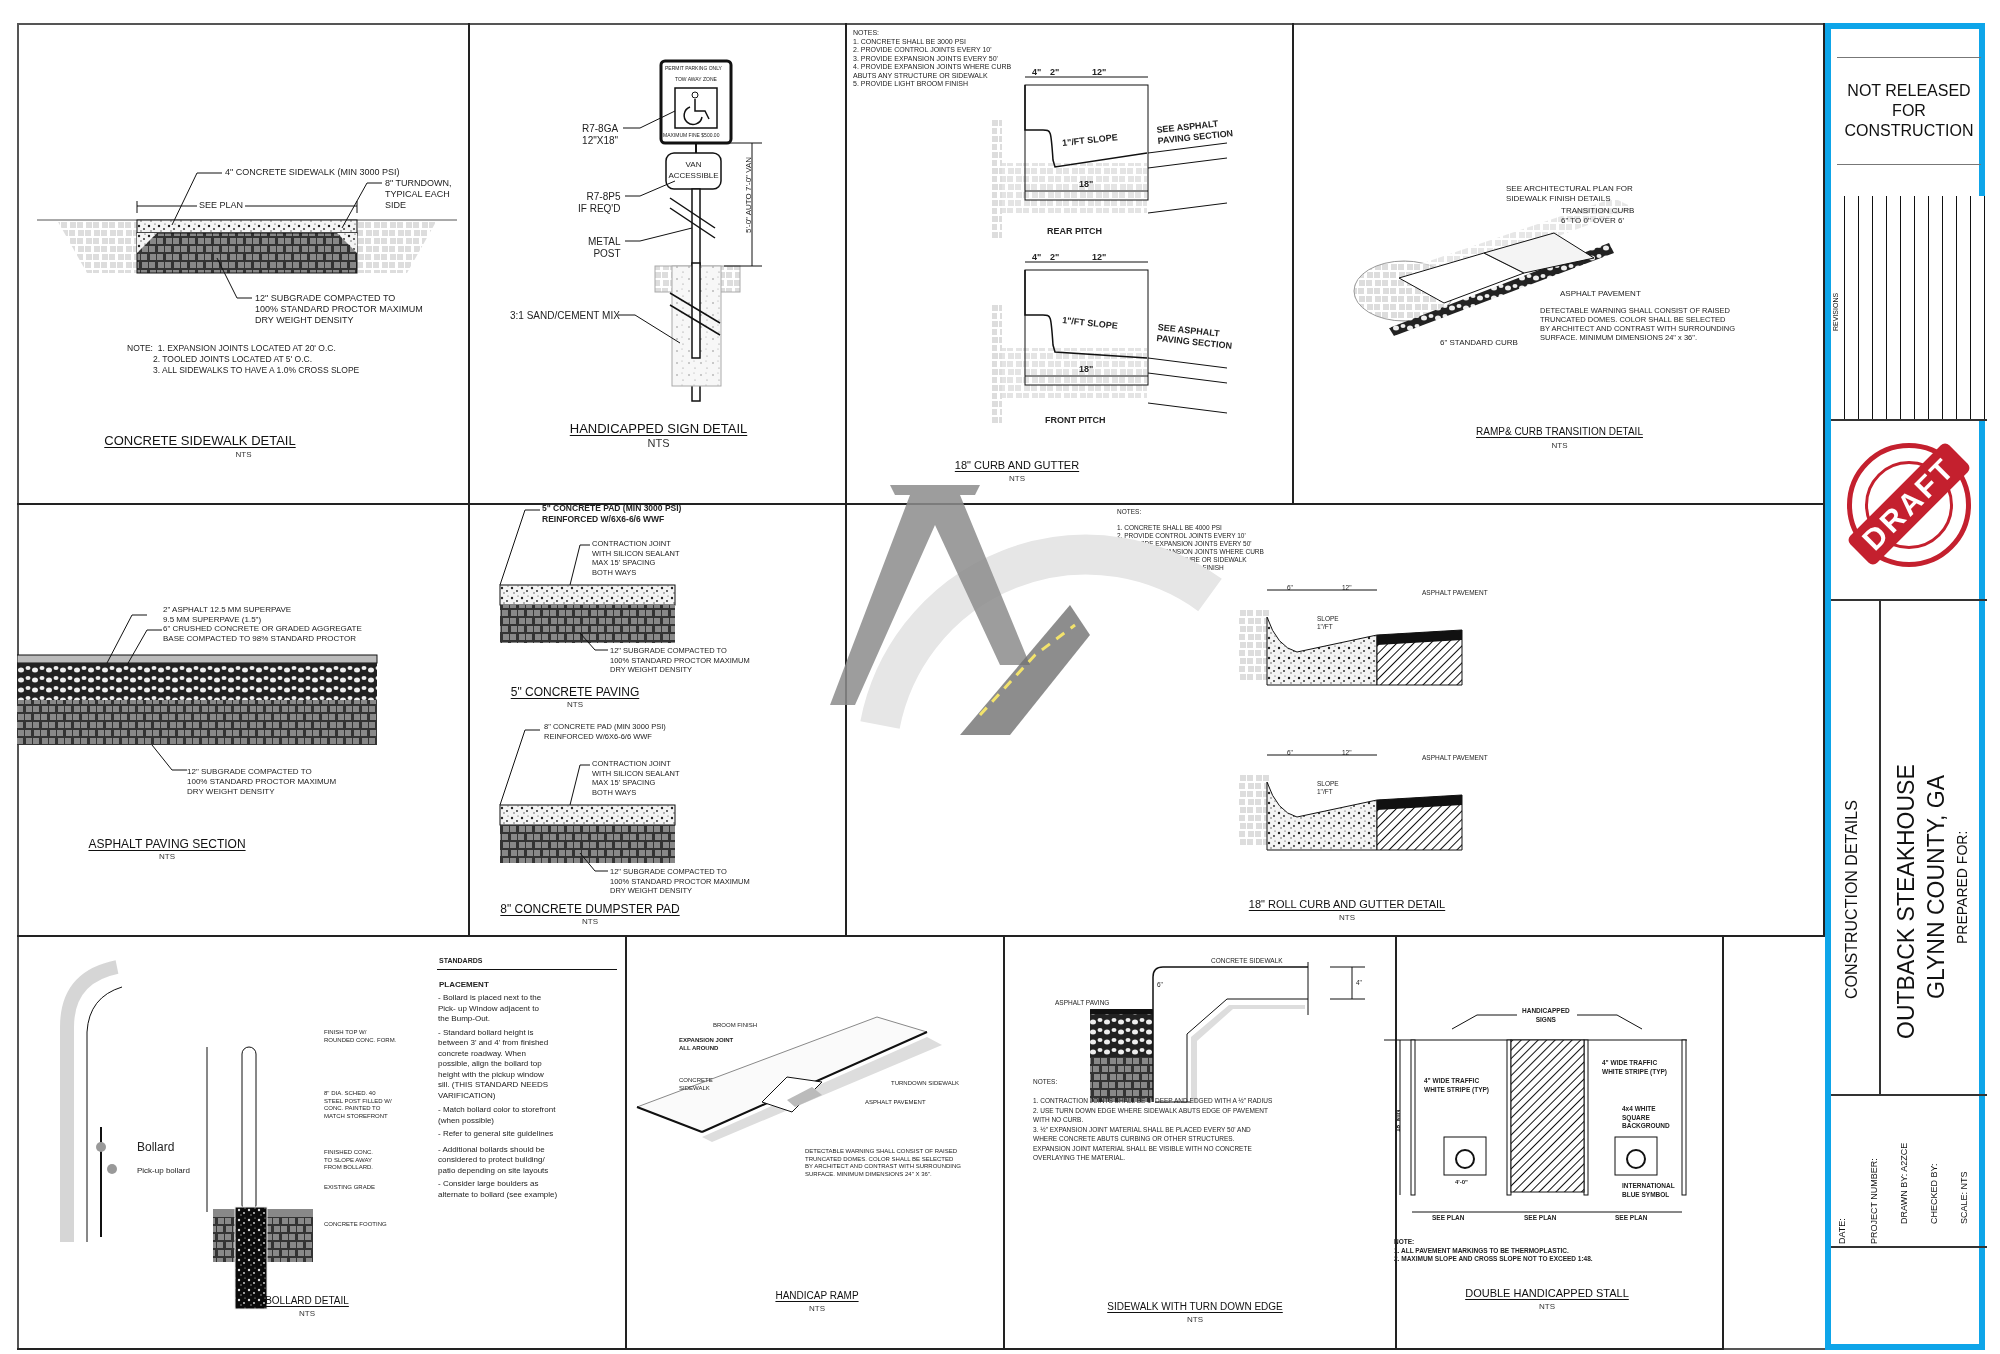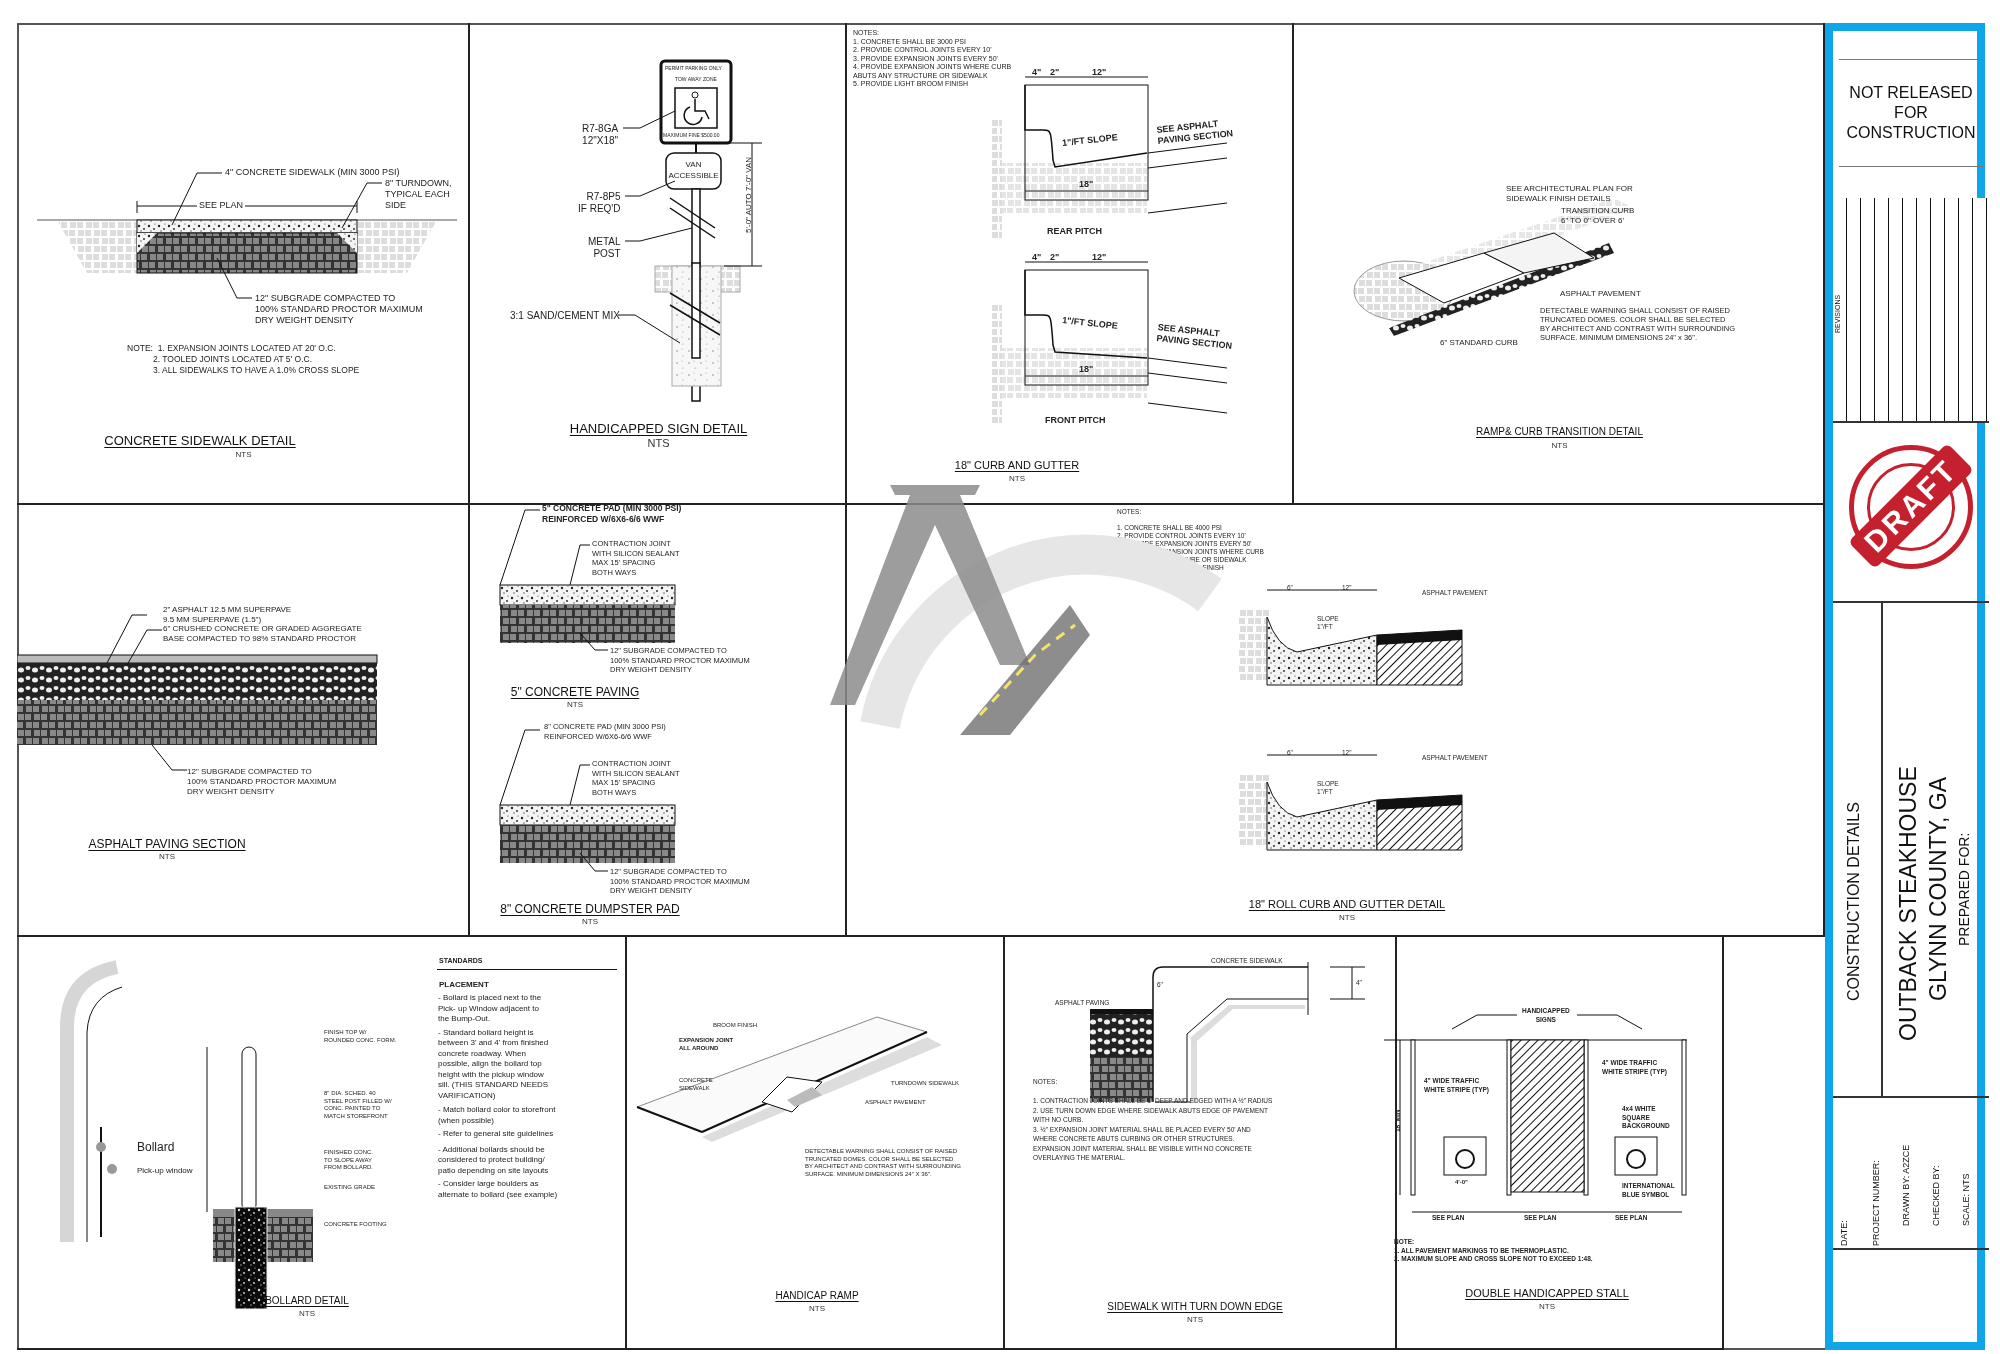--- a/index.html
+++ b/index.html
@@ -5,21 +5,21 @@
   html,body{margin:0;padding:0;background:#fff;}
   body{width:2000px;height:1354px;position:relative;overflow:hidden;font-family:"Liberation Sans",sans-serif;color:#111;}
   .sheet{position:absolute;left:17px;top:23px;width:1968px;height:1327px;border:2px solid #555;box-sizing:border-box;}
   .panel{position:absolute;border-right:2px solid #222;border-bottom:2px solid #222;box-sizing:border-box;overflow:hidden;}
   .lbl{position:absolute;font-size:9px;line-height:11px;white-space:pre-line;color:#222;}
   .lbl.b{font-weight:bold;}
   .title{position:absolute;text-align:center;font-size:13px;text-decoration:underline;text-underline-offset:2px;}
   .nts{position:absolute;text-align:center;font-size:8px;color:#333;}
   .notes{position:absolute;font-size:8.5px;line-height:11px;white-space:pre-line;color:#222;}
   svg{position:absolute;overflow:visible;}
-  .tb{position:absolute;left:1825px;top:23px;width:160px;height:1327px;border:8px solid #0ea5e9;box-sizing:border-box;}
+  .tb{position:absolute;left:1825px;top:23px;width:160px;height:1327px;border:6px solid #0ea5e9;box-sizing:border-box;}
   .vert{position:absolute;transform:rotate(-90deg);transform-origin:left top;white-space:nowrap;}
   .watermark{position:absolute;pointer-events:none;}
 </style>
 </head>
 <body>
 
 <svg width="0" height="0" style="position:absolute">
   <defs>
     <pattern id="basket" width="16" height="16" patternUnits="userSpaceOnUse">
       <rect width="16" height="16" fill="#333"></rect>
@@ -305,21 +305,21 @@
     <line x1="84" y1="190" x2="84" y2="300" stroke="#111" stroke-width="2"></line>
     <circle cx="84" cy="210" r="5" fill="#999"></circle>
     <circle cx="95" cy="232" r="5" fill="#999"></circle>
     <rect x="225" y="110" width="14" height="165" rx="7" fill="#fff" stroke="#111"></rect>
     <rect x="196" y="272" width="100" height="8" fill="#888"></rect>
     <rect x="196" y="280" width="100" height="45" fill="url(#basket)"></rect>
     <rect x="218" y="270" width="32" height="102" fill="url(#speckle)" stroke="#111" style="filter:invert(1)"></rect>
     <line x1="190" y1="110" x2="190" y2="275" stroke="#111"></line>
   </svg>
   <div class="lbl" style="left:120px;top:205px;font-size:12px">Bollard</div>
-  <div class="lbl" style="left:120px;top:228px;font-size:8px">Pick-up window</div>
+  <div class="lbl" style="left:120px;top:228px;font-size:8px">Pick-up bollard</div>
   <div class="lbl" style="left:307px;top:92px;font-size:6px;line-height:7.5px">FINISH TOP W/
 ROUNDED CONC. FORM.</div>
   <div class="lbl" style="left:307px;top:153px;font-size:6px;line-height:7.5px">8" DIA. SCHED. 40
 STEEL POST FILLED W/
 CONC. PAINTED TO
 MATCH STOREFRONT</div>
   <div class="lbl" style="left:307px;top:212px;font-size:6px;line-height:7.5px">FINISHED CONC.
 TO SLOPE AWAY
 FROM BOLLARD.</div>
   <div class="lbl" style="left:307px;top:245px;font-size:6px">EXISTING GRADE</div>

